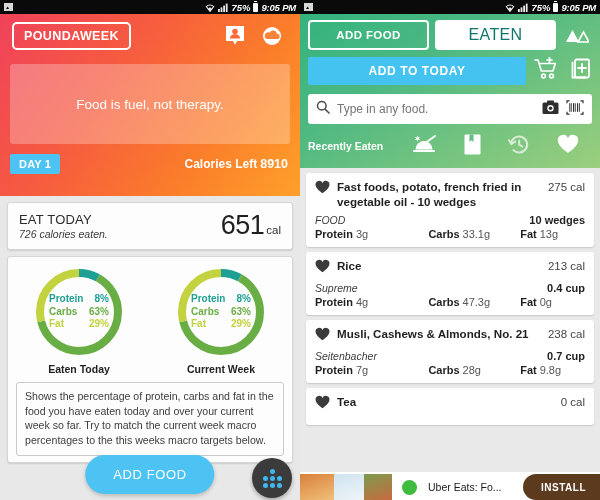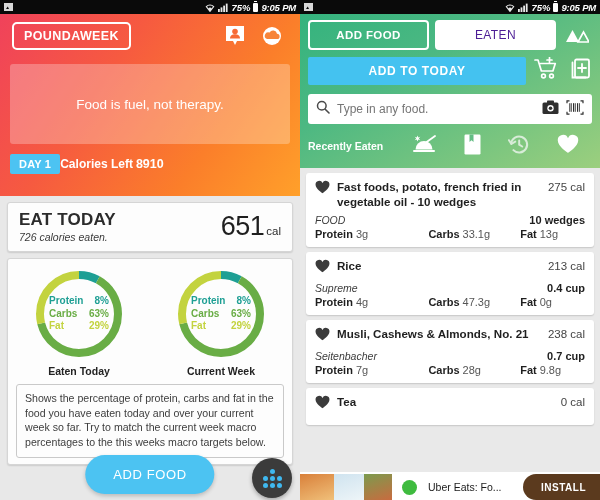--- a/index.html
+++ b/index.html
@@ -40,35 +40,35 @@
   }
   .hero-icons { display:flex; align-items:center; gap: 14px; padding-right: 4px; }
   .hero-icons svg { display:block; }
   .quote-box {
     margin: 14px 10px 0 10px; height: 80px; border-radius: 3px;
     background: rgba(255,255,255,0.27);
     display:flex; align-items:center; justify-content:center;
   }
   .quote-text { color:#ffffff; font-size: 13.5px; }
   .hero-bottom {
-    display:flex; align-items:center; justify-content:flex-start;
+    display:flex; align-items:center; justify-content:space-between;
     padding: 10px 12px 0 10px;
   }
   .day-badge {
     background: #4cc3f2; color:#fff; font-size:11px; font-weight:bold;
     padding: 4px 9px; border-radius:2px; letter-spacing:0.2px;
   }
   .cal-left { color:#fff; font-size: 12px; }
   .cal-left b { font-weight: bold; }
   .cal-left span { font-weight: bold; margin-left:3px; font-size: 12.5px; }
 
   .left-body { background:#e8e8e8; height: calc(500px - 14px - 182px); padding: 6px 7px 0 7px; position:relative; }
   .card { background:#fdfdfd; border:1px solid #d5d5d5; border-radius:3px; box-shadow: 0 1px 1.5px rgba(0,0,0,0.12); }
   .eat-card { display:flex; align-items:center; justify-content:space-between; padding: 7px 11px 8px 11px; }
-  .eat-title { font-size: 17px; font-weight: bold; color:#2b2b2b; letter-spacing:0.2px; }
+  .eat-title { font-size: 13px; font-weight: normal; color:#2b2b2b; letter-spacing:0.2px; }
   .eat-sub { font-size: 10.5px; font-style: italic; color:#3a3a3a; margin-top:1px; }
   .eat-num { font-size: 27px; color:#1f1f1f; font-weight: normal; letter-spacing:-0.5px; }
   .eat-unit { font-size: 11.5px; color:#2b2b2b; margin-left:2px; }
 
   .charts-card { margin-top: 6px; padding: 9px 0 6px 0; }
   .charts-row { display:flex; justify-content:space-around; }
   .chart-item { text-align:center; width:140px; }
   .donut { position:relative; width:92px; height:92px; margin: 0 auto; }
   .donut svg { display:block; transform: rotate(-90deg); }
   .donut-legend {
@@ -104,21 +104,21 @@
     background: linear-gradient(150deg,#34b37e 0%, #4cb882 35%, #7cc67f 75%, #9ccf7e 100%);
     padding: 6px 8px 9px 8px;
   }
   .tabs-row { display:flex; align-items:center; gap:6px; }
   .tab {
     border:2px solid #ffffff; border-radius:4px; height:30px; flex:1;
     display:flex; align-items:center; justify-content:center;
     font-size:11.5px; font-weight:bold; letter-spacing:0.4px;
   }
   .tab-active { background: transparent; color:#ffffff; }
-  .tab-inactive { background:#ffffff; color:#4c1d95; border-color:#ffffff; font-weight:normal; font-size:12px; }
+  .tab-inactive { background:#ffffff; color:#0f766e; border-color:#ffffff; font-weight:normal; font-size:16px; }
   .head-icon { width: 30px; display:flex; align-items:center; justify-content:center; }
   .actions-row { display:flex; align-items:center; gap:8px; margin-top:7px; }
   .add-today {
     background:#44c2f0; color:#fff; border:none; border-radius:2px;
     flex:1; height:28px; font-size:12px; font-weight:bold; letter-spacing:0.6px;
   }
   .search-wrap {
     margin-top:9px; background:#ffffff; border-radius:3px; height:30px;
     display:flex; align-items:center; padding: 0 8px; gap:7px;
   }

